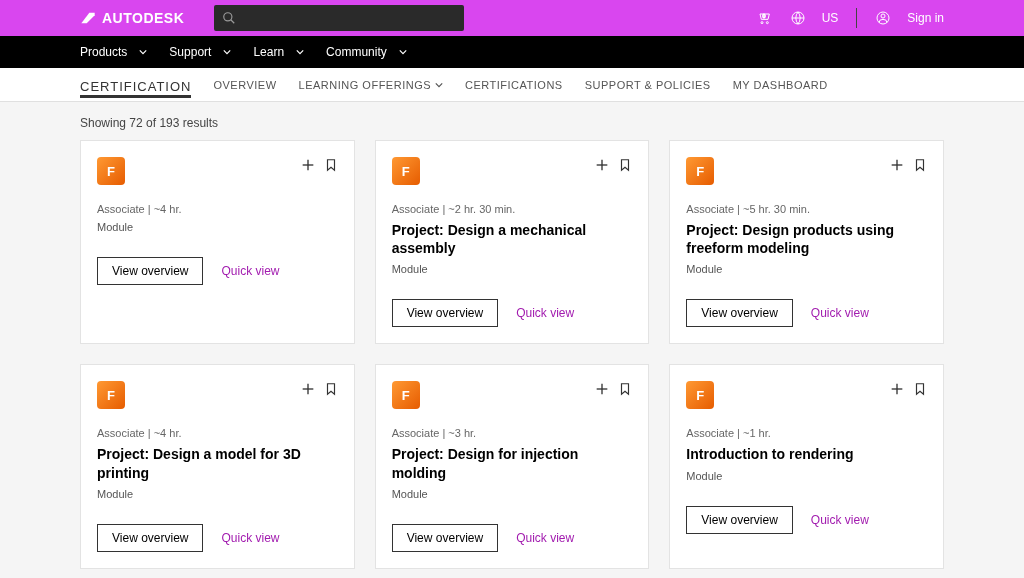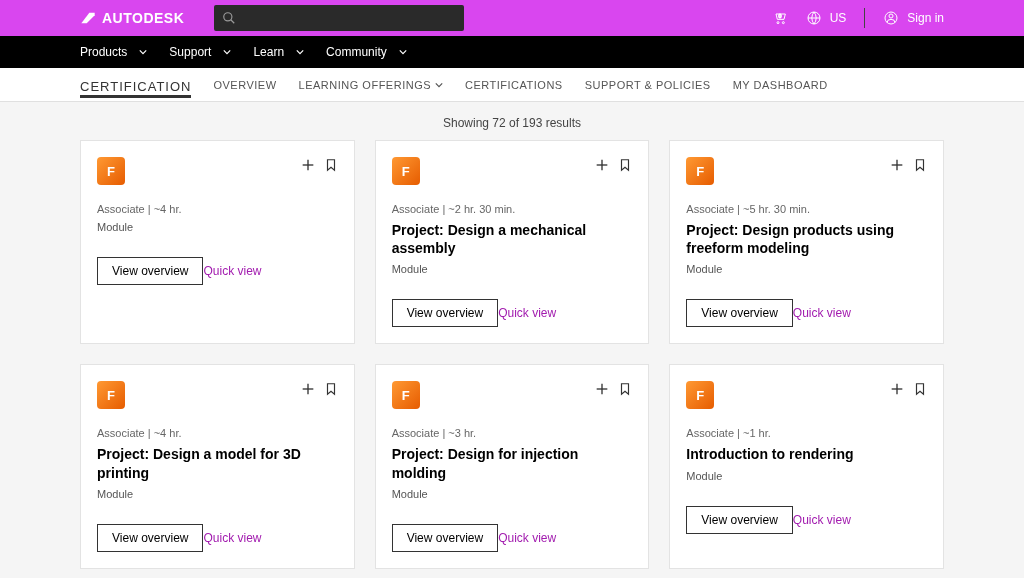--- a/index.html
+++ b/index.html
@@ -5,44 +5,44 @@
     * { margin: 0; padding: 0; box-sizing: border-box; font-family: Arial, Helvetica, sans-serif; }
     body { background: #f5f5f5; width: 1024px; height: 578px; overflow: hidden; }
 
     .top-header { background: #d946ef; height: 36px; display: flex; align-items: center; padding: 0 80px; }
     .logo { color: #fff; font-weight: bold; font-size: 14px; letter-spacing: 0.5px; display: flex; align-items: center; gap: 6px; }
     .logo-icon { width: 16px; height: 16px; }
     .search-box { background: #2a2a2a; height: 26px; width: 250px; margin-left: 30px; display: flex; align-items: center; padding: 0 8px; border-radius: 2px; }
     .search-icon { color: #999; }
     .search-input { background: transparent; border: none; outline: none; color: #fff; margin-left: 8px; flex: 1; font-size: 12px; }
     .header-right { margin-left: auto; display: flex; align-items: center; gap: 18px; color: #fff; font-size: 12px; }
-    .header-right-item { display: flex; align-items: center; gap: 8px; cursor: pointer; }
+    .header-right-item { display: flex; align-items: center; gap: 16px; cursor: pointer; }
     .cart-icon, .globe-icon, .user-icon { width: 16px; height: 16px; }
     .vdivider { width: 1px; height: 20px; background: #444; }
 
     .secondary-nav { background: #000; height: 32px; display: flex; align-items: center; padding: 0 80px; gap: 22px; }
     .secondary-nav-item { color: #fff; font-size: 12px; display: flex; align-items: center; gap: 12px; cursor: pointer; }
 
     .tertiary-nav { background: #fff; height: 34px; display: flex; align-items: center; padding: 0 80px; gap: 22px; border-bottom: 1px solid #e0e0e0; }
     .tertiary-title { font-size: 13px; letter-spacing: 1px; color: #333; padding-bottom: 1px; border-bottom: 3px solid #333; margin-top: 8px; }
     .tertiary-nav-item { font-size: 11px; letter-spacing: 0.5px; color: #555; cursor: pointer; display: flex; align-items: center; gap: 4px; }
 
     .content { padding: 14px 80px; }
-    .results-text { font-size: 12px; color: #444; margin-bottom: 10px; text-align: center; }
+    .results-text { font-size: 12px; color: #444; margin-bottom: 10px; }
 
     .grid { display: grid; grid-template-columns: repeat(3, 1fr); gap: 20px; }
     .card { background: #fff; border: 1px solid #e3e3e3; padding: 16px; position: relative; }
     .card-header { display: flex; align-items: flex-start; justify-content: space-between; margin-bottom: 18px; }
     .product-icon { width: 28px; height: 28px; background: linear-gradient(135deg, #ff9933, #e65c00); border-radius: 4px; display: flex; align-items: center; justify-content: center; color: #fff; font-weight: bold; font-size: 13px; }
     .card-actions { display: flex; gap: 8px; color: #333; }
     .add-icon, .bookmark-icon { cursor: pointer; }
     .card-meta { font-size: 11px; color: #666; margin-bottom: 6px; }
     .card-title { font-size: 14px; font-weight: bold; color: #000; margin-bottom: 6px; line-height: 1.3; }
     .card-type { font-size: 11px; color: #555; margin-bottom: 24px; }
-    .card-footer { display: flex; align-items: center; }
+    .card-footer { display: flex; align-items: center; gap: 18px; }
     .view-button { border: 1px solid #333; background: #fff; padding: 6px 14px; font-size: 12px; cursor: pointer; }
     .quick-link { font-size: 12px; color: #a21caf; cursor: pointer; }
 
     svg { display: block; }
   </style>
 </head>
 <body>
 
 <div class="top-header">
   <div class="logo">

